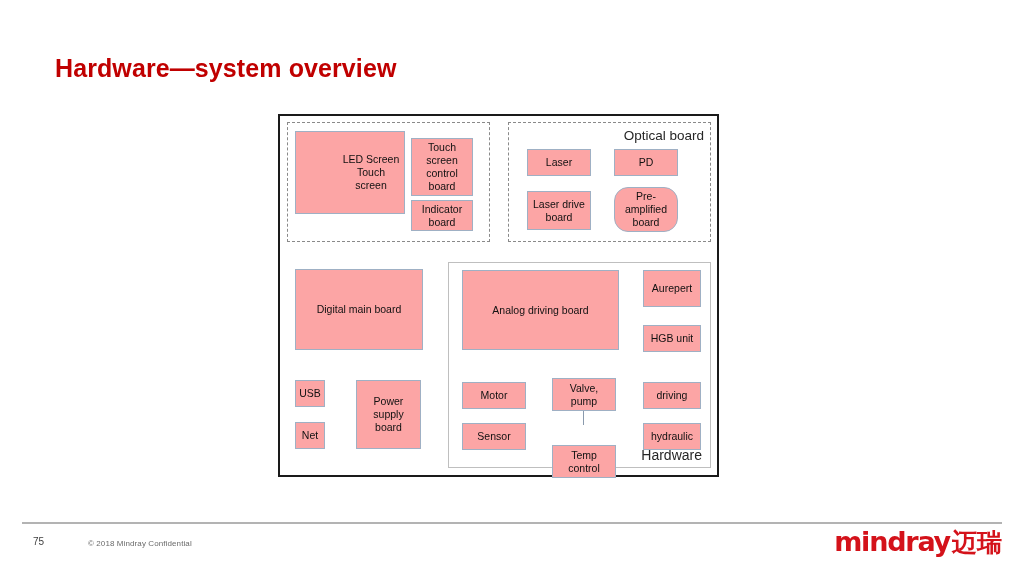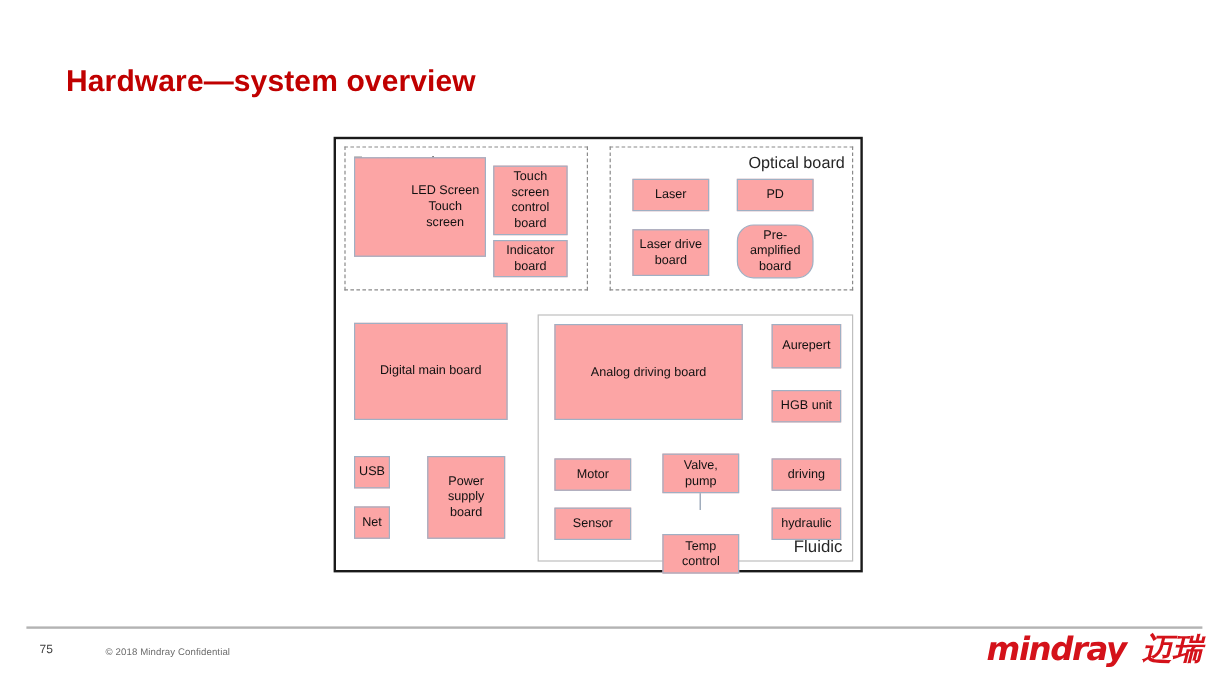--- a/index.html
+++ b/index.html
@@ -102,23 +102,22 @@
     top: 539px;
     font-size: 8px;
     color: #6b6b6b;
     letter-spacing: 0.1px;
   }
   #logo {
     position: absolute;
     right: 22px;
     top: 528px;
     display: flex;
-    align-items: flex-start;
-    gap: 14px;
-    font-style: italic;
+    align-items: flex-end;
+    gap: 2px;
   }
   #logo-word {
     font-size: 27px;
     font-weight: bold;
     color: #D4121A;
     font-family: "DejaVu Sans", sans-serif;
     letter-spacing: -1.2px;
     line-height: 1;
   }
   #logo-cn {
@@ -170,21 +169,21 @@
 
   <div class="box" style="left:15px; top:264px; width:30px; height:27px;">USB</div>
 
   <div class="box" style="left:15px; top:306px; width:30px; height:27px;">Net</div>
 
   <div class="box" style="left:76px; top:264px; width:65px; height:69px; white-space:pre-line;">Power
 supply
 board</div>
 
   <div class="group solid" style="left:168px; top:146px; width:263px; height:206px;">
-    <div class="group-label" style="right:8px; bottom:5px; font-size:14px;">Fluidic</div>
+    <div class="group-label" style="right:8px; bottom:5px; font-size:14px;">Hardware</div>
   </div>
 
   <div class="box" style="left:182px; top:154px; width:157px; height:80px;">Analog driving board</div>
 
   <div class="box" style="left:363px; top:154px; width:58px; height:37px;">Aurepert</div>
 
   <div class="box" style="left:363px; top:209px; width:58px; height:27px;">HGB unit</div>
 
   <div class="box" style="left:182px; top:266px; width:64px; height:27px;">Motor</div>
 

